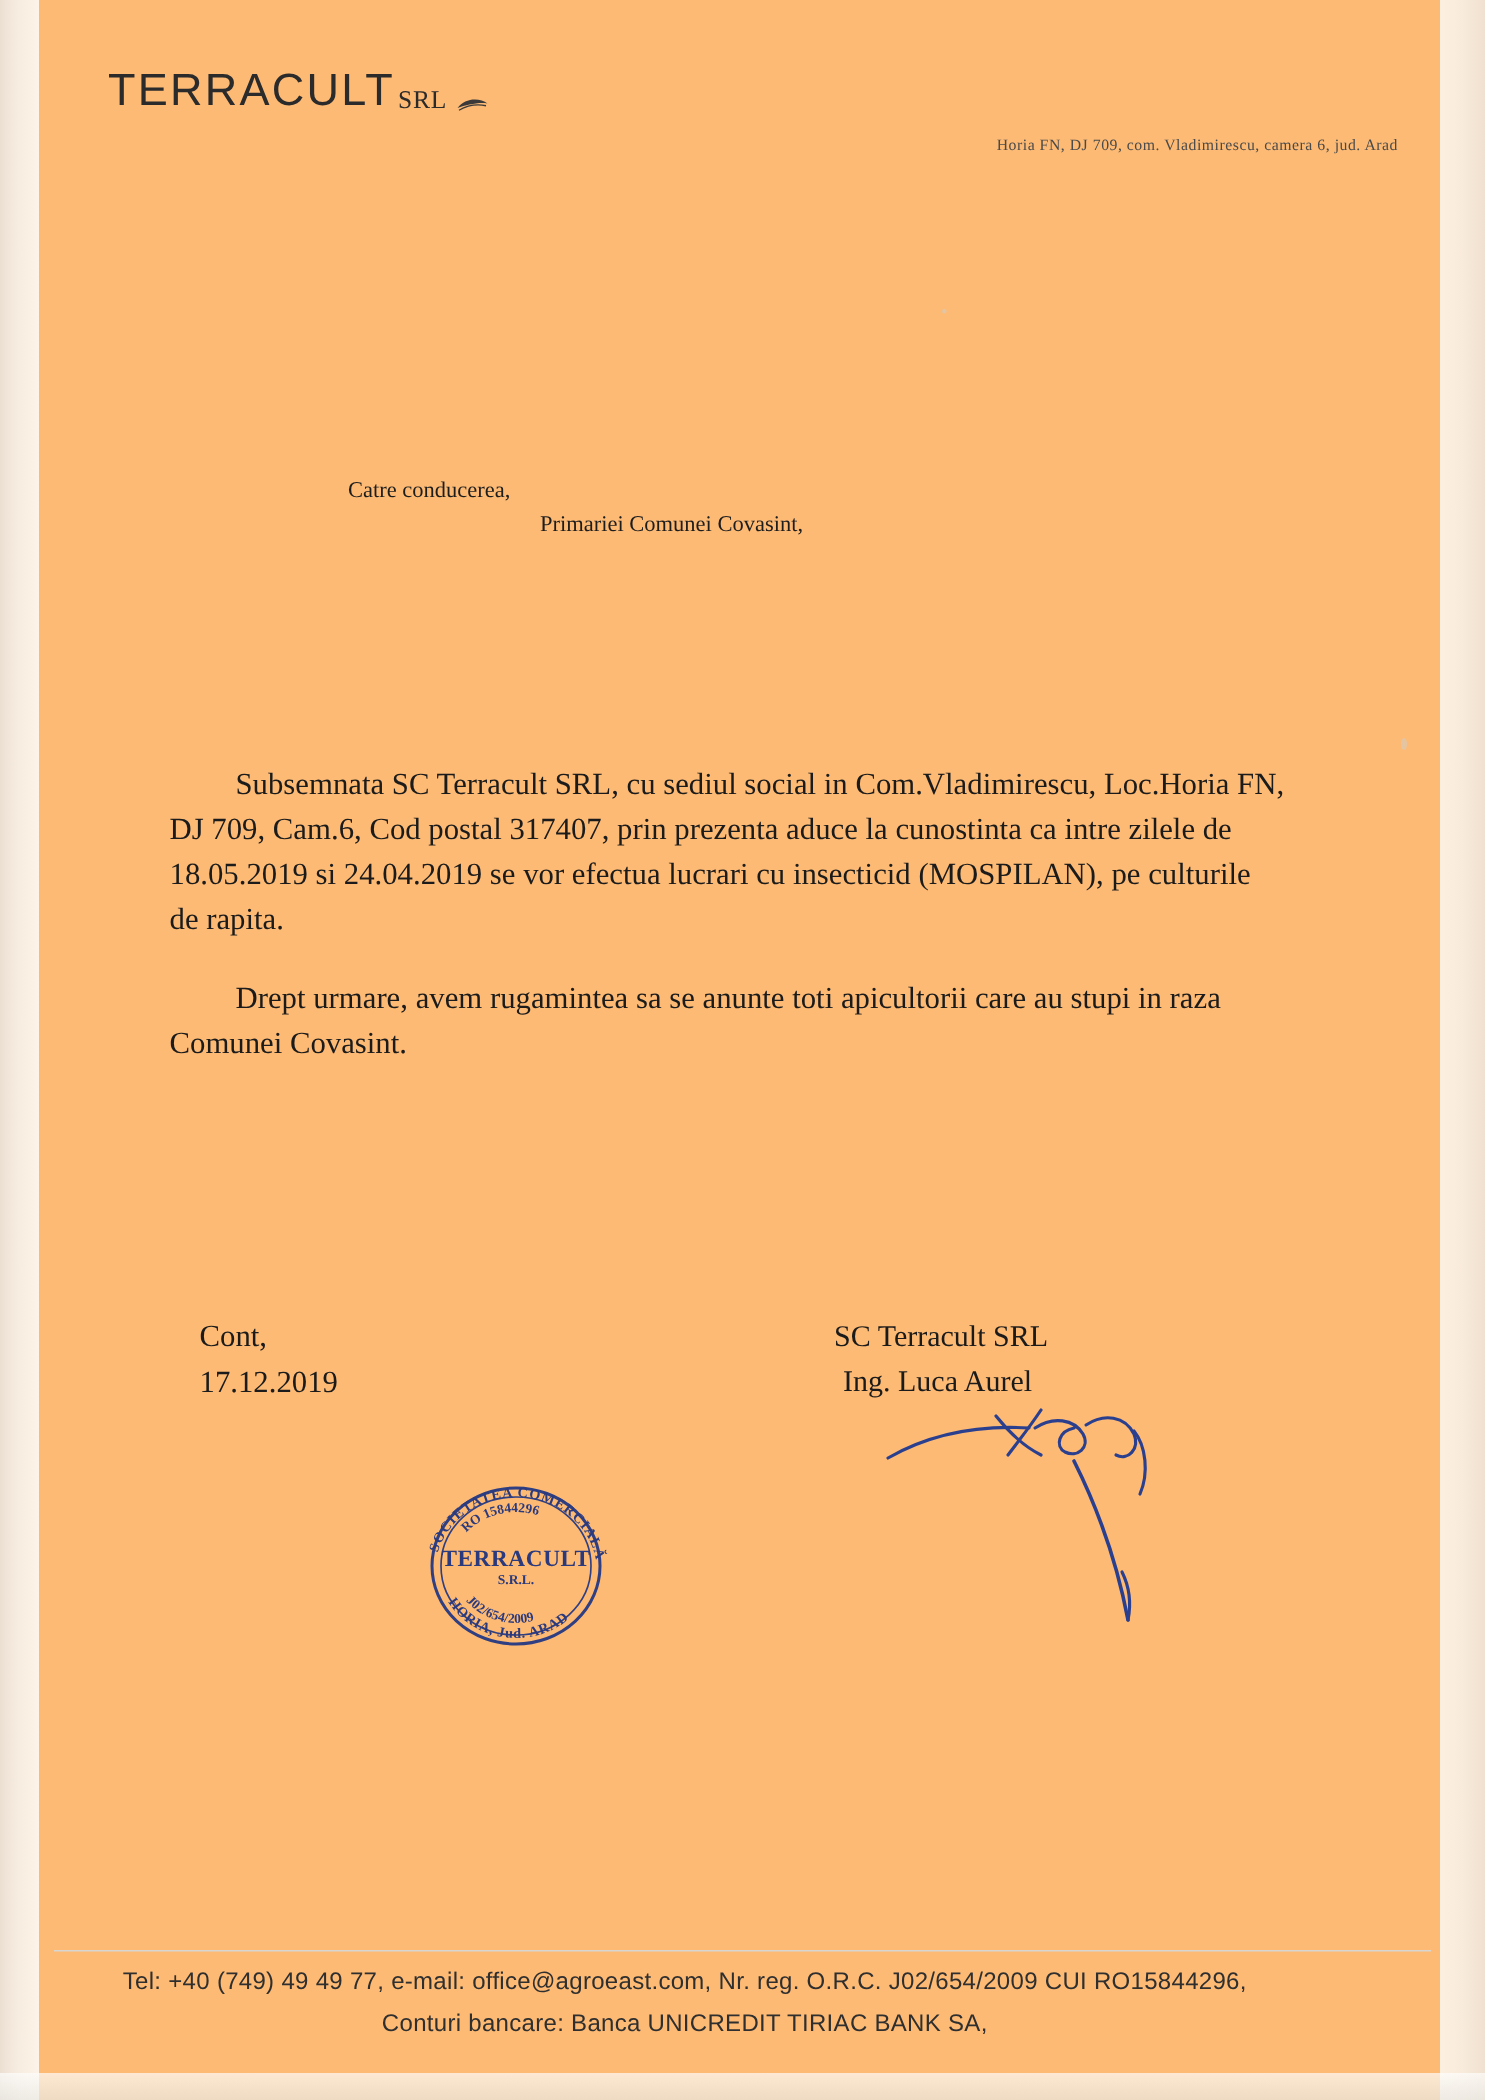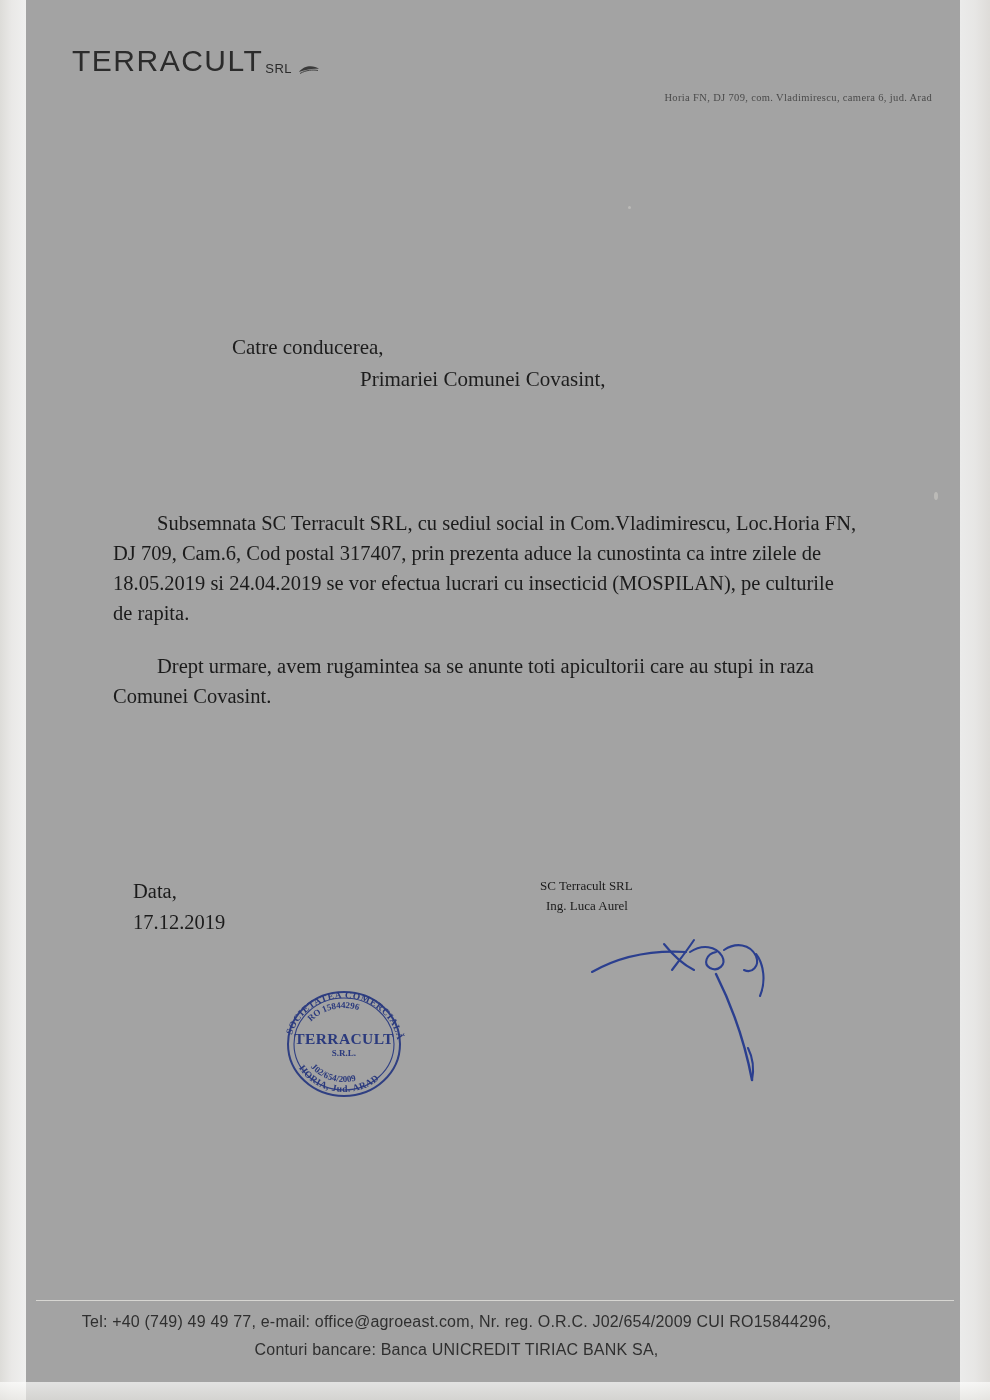--- a/index.html
+++ b/index.html
@@ -9,21 +9,21 @@
   }
   body {
     font-family: "Liberation Serif", serif;
     color: #1a1a1a;
   }
   #page {
     position: relative;
     width: 990px;
     height: 1400px;
     overflow: hidden;
-    background: #a3a3a3;
+    background: #fdba74;
   }
   
   .scan-edge-left {
     position: absolute;
     top: 0; left: 0;
     width: 26px; height: 1400px;
     background: linear-gradient(to right, #e7e6e2 0%, #f6f5f3 45%, #fdfdfc 100%);
     opacity: .85;
   }
   .scan-edge-right {
@@ -58,22 +58,22 @@
   }
   .logo-main {
     font-family: "Liberation Sans", sans-serif;
     font-size: 30px;
     letter-spacing: 1.5px;
     font-weight: 400;
     line-height: 1;
     color: #2b2b2b;
   }
   .logo-sub {
-    font-family: Liberation Sans, sans-serif;
-    font-size: 13px;
+    font-family: Liberation Serif, serif;
+    font-size: 17px;
     letter-spacing: 0.5px;
     margin-left: 2px;
     line-height: 1;
     padding-bottom: 1px;
     color: #2b2b2b;
   }
   .logo-leaf {
     position: relative;
     margin-left: 6px;
     width: 22px;
@@ -89,22 +89,22 @@
     font-size: 10.5px;
     letter-spacing: 0.35px;
     color: #4a4a4a;
     white-space: nowrap;
   }
 
   
   .addressee {
     position: absolute;
     left: 232px;
-    top: 332px;
-    font-size: 21px;
+    top: 316px;
+    font-size: 15px;
     line-height: 1.5;
     color: #1d1d1d;
   }
   .addressee .line2 {
     margin-left: 128px;
   }
 
   
   .body-block {
     position: absolute;
@@ -128,23 +128,23 @@
   .sig-left {
     position: absolute;
     left: 133px;
     top: 876px;
     font-size: 20.5px;
     line-height: 1.5;
     color: #1b1b1b;
   }
   .sig-right {
     position: absolute;
-    left: 540px;
+    left: 556px;
     top: 876px;
-    font-size: 13px;
+    font-size: 20px;
     line-height: 1.5;
     color: #1b1b1b;
     text-align: left;
   }
   .sig-right .l2 { margin-left: 6px; }
 
   
   .signature-ink {
     position: absolute;
     left: 590px;
@@ -214,21 +214,21 @@
     <div class="line1">Catre conducerea,</div>
     <div class="line2">Primariei Comunei Covasint,</div>
   </div>
 
   <div class="body-block">
     <p class="para"><span class="indent"></span><span>Subsemnata SC Terracult SRL, cu sediul social in Com.Vladimirescu, Loc.Horia FN, DJ 709, Cam.6, Cod postal 317407, prin prezenta aduce la cunostinta ca intre zilele de 18.05.2019 si 24.04.2019 se vor efectua lucrari cu insecticid (MOSPILAN), pe culturile de rapita.</span></p>
     <p class="para"><span class="indent"></span><span>Drept urmare, avem rugamintea sa se anunte toti apicultorii care au stupi in raza Comunei Covasint.</span></p>
   </div>
 
   <div class="sig-left">
-    <div>Data,</div>
+    <div>Cont,</div>
     <div>17.12.2019</div>
   </div>
 
   <div class="sig-right">
     <div>SC Terracult SRL</div>
     <div class="l2">Ing. Luca Aurel</div>
   </div>
 
   <div class="signature-ink">
     <svg width="230" height="180" viewBox="0 0 230 180">

